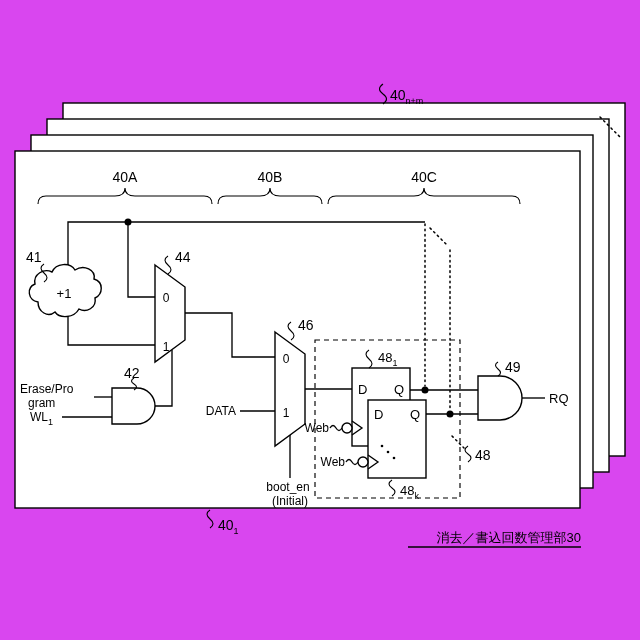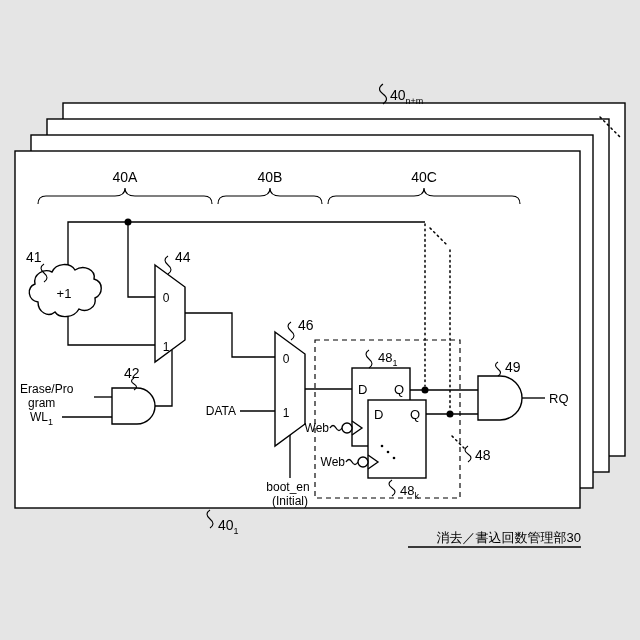--- a/index.html
+++ b/index.html
@@ -1,16 +1,16 @@
 <!DOCTYPE html>
 <html><head>
 <meta charset="utf-8">
 <style>
   html,body{margin:0;padding:0;background:#ffffff;}
-  .page{width:640px;height:640px;background:#e5e5e5;position:relative;overflow:hidden;}
+  .page{width:640px;height:640px;background:#d946ef;position:relative;overflow:hidden;}
   svg{display:block;}
   svg text{font-family:"Liberation Sans","DejaVu Sans",sans-serif;fill:#000;}
   .t14{font-size:14px;}
   .t13{font-size:13px;}
   .t12{font-size:12px;}
   .sub{font-size:9px;}
   .s{stroke:#000;stroke-width:1.35;fill:none;}
   .sf{stroke:#000;stroke-width:1.4;fill:#fff;}
   .dash{stroke:#000;stroke-width:1.15;fill:none;stroke-dasharray:5 4;}
   .dots{stroke:#000;stroke-width:1.5;fill:none;stroke-dasharray:1.6 3.6;stroke-linecap:round;}

